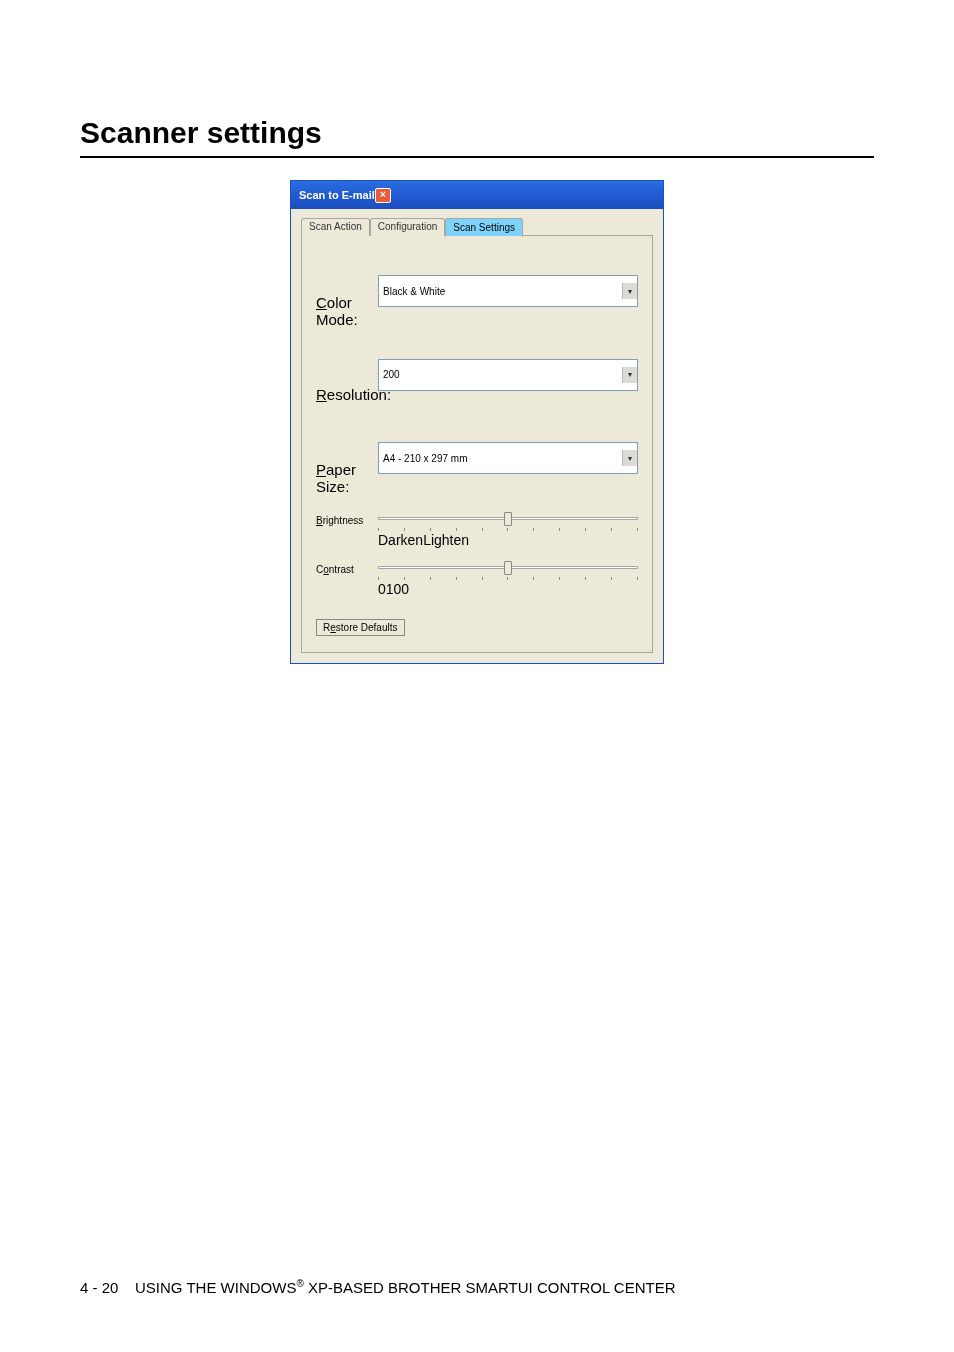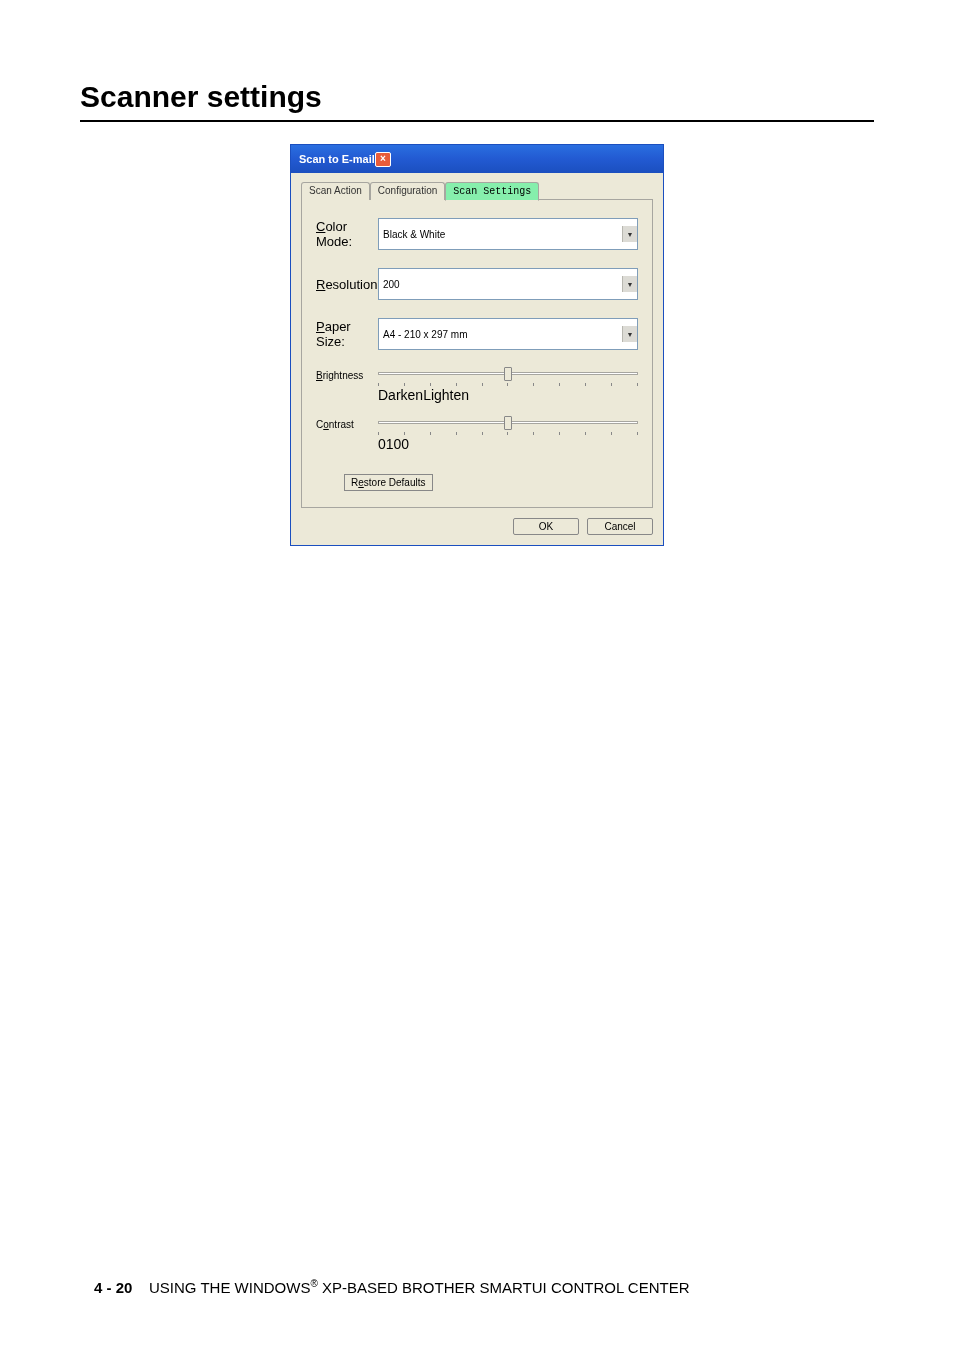--- a/index.html
+++ b/index.html
@@ -5,21 +5,21 @@
   * { box-sizing: border-box; margin: 0; padding: 0; }
   body {
     width: 954px;
     height: 1352px;
     background: #ffffff;
     font-family: Arial, Helvetica, sans-serif;
     position: relative;
     color: #000;
   }
   .page {
-    padding: 80px 80px 0 80px;
+    padding: 116px 80px 0 80px;
   }
   h1 {
     font-size: 30px;
     font-weight: bold;
     margin-bottom: 6px;
   }
   .rule {
     border: none;
     border-top: 2px solid #000;
     margin-bottom: 22px;
@@ -80,47 +80,47 @@
     border-bottom: none;
     border-top-left-radius: 3px;
     border-top-right-radius: 3px;
     padding: 2px 7px;
     background: #ece9d8;
     font-size: 10px;
     margin-right: 0;
     position: relative;
   }
   .tab.active {
-    background: #86efac;
+    background: #7dd3fc;
     padding-top: 3px;
     padding-bottom: 3px;
     z-index: 3;
     border-bottom: 1px solid #ece9d8;
     margin-bottom: -1px;
-    font-family: Liberation Mono, monospace;
   }
   .tab:not(.active) {
     background: #ece9d8;
     color: #333;
   }
   .tabpanel {
     border: 1px solid #a7a6a0;
     padding: 18px 14px 16px 14px;
     background: #ece9d8;
     position: relative;
     z-index: 1;
   }
   .form-row {
     display: flex;
     align-items: center;
     margin-bottom: 18px;
   }
   .form-label {
     width: 62px;
-    font-size: 13px;
+    font-size: 15px;
+    margin-top: 40px;
   }
   .combo {
     flex: 1;
     height: 32px;
     border: 1px solid #7f9db9;
     background: #fff;
     display: flex;
     align-items: center;
     justify-content: space-between;
     padding-left: 4px;
@@ -190,21 +190,20 @@
     font-size: 14px;
     margin-top: 1px;
   }
   .restore-btn {
     border: 1px solid #888;
     background: #ece9d8;
     padding: 2px 6px;
     font-size: 10px;
     display: inline-block;
     margin-top: 8px;
-    margin-left: 28px;
   }
   .dlg-btns {
     display: flex;
     justify-content: flex-end;
     gap: 8px;
     margin-top: 10px;
   }
   .dlg-btn {
     width: 66px;
     text-align: center;
@@ -214,21 +213,21 @@
     font-size: 10px;
     border-radius: 2px;
   }
   .footer {
     position: absolute;
     bottom: 56px;
     left: 80px;
     right: 80px;
     font-size: 15px;
   }
-  .footer .pn { font-weight: bold; margin-left: 14px; }
+  .footer .pn { font-weight: normal; }
   .footer sup { font-size: 10px; }
 </style>
 </head>
 <body>
 
 <div class="page">
   <h1>Scanner settings</h1>
   <hr class="rule">
 
   <div class="dialog-wrap">
@@ -320,24 +319,20 @@
                 <span>0</span>
                 <span>100</span>
               </div>
             </div>
           </div>
 
           <div class="restore-btn">R<span style="text-decoration:underline">e</span>store Defaults</div>
 
         </div>
 
-        <div class="dlg-btns">
-          <div class="dlg-btn">OK</div>
-          <div class="dlg-btn">Cancel</div>
-        </div>
       </div>
     </div>
   </div>
 </div>
 
 <div class="footer">
   <span class="pn">4 - 20</span>
   &nbsp;&nbsp;
   <span>USING THE WINDOWS</span><sup>®</sup><span> XP-BASED BROTHER SMARTUI CONTROL CENTER</span>
 </div>

